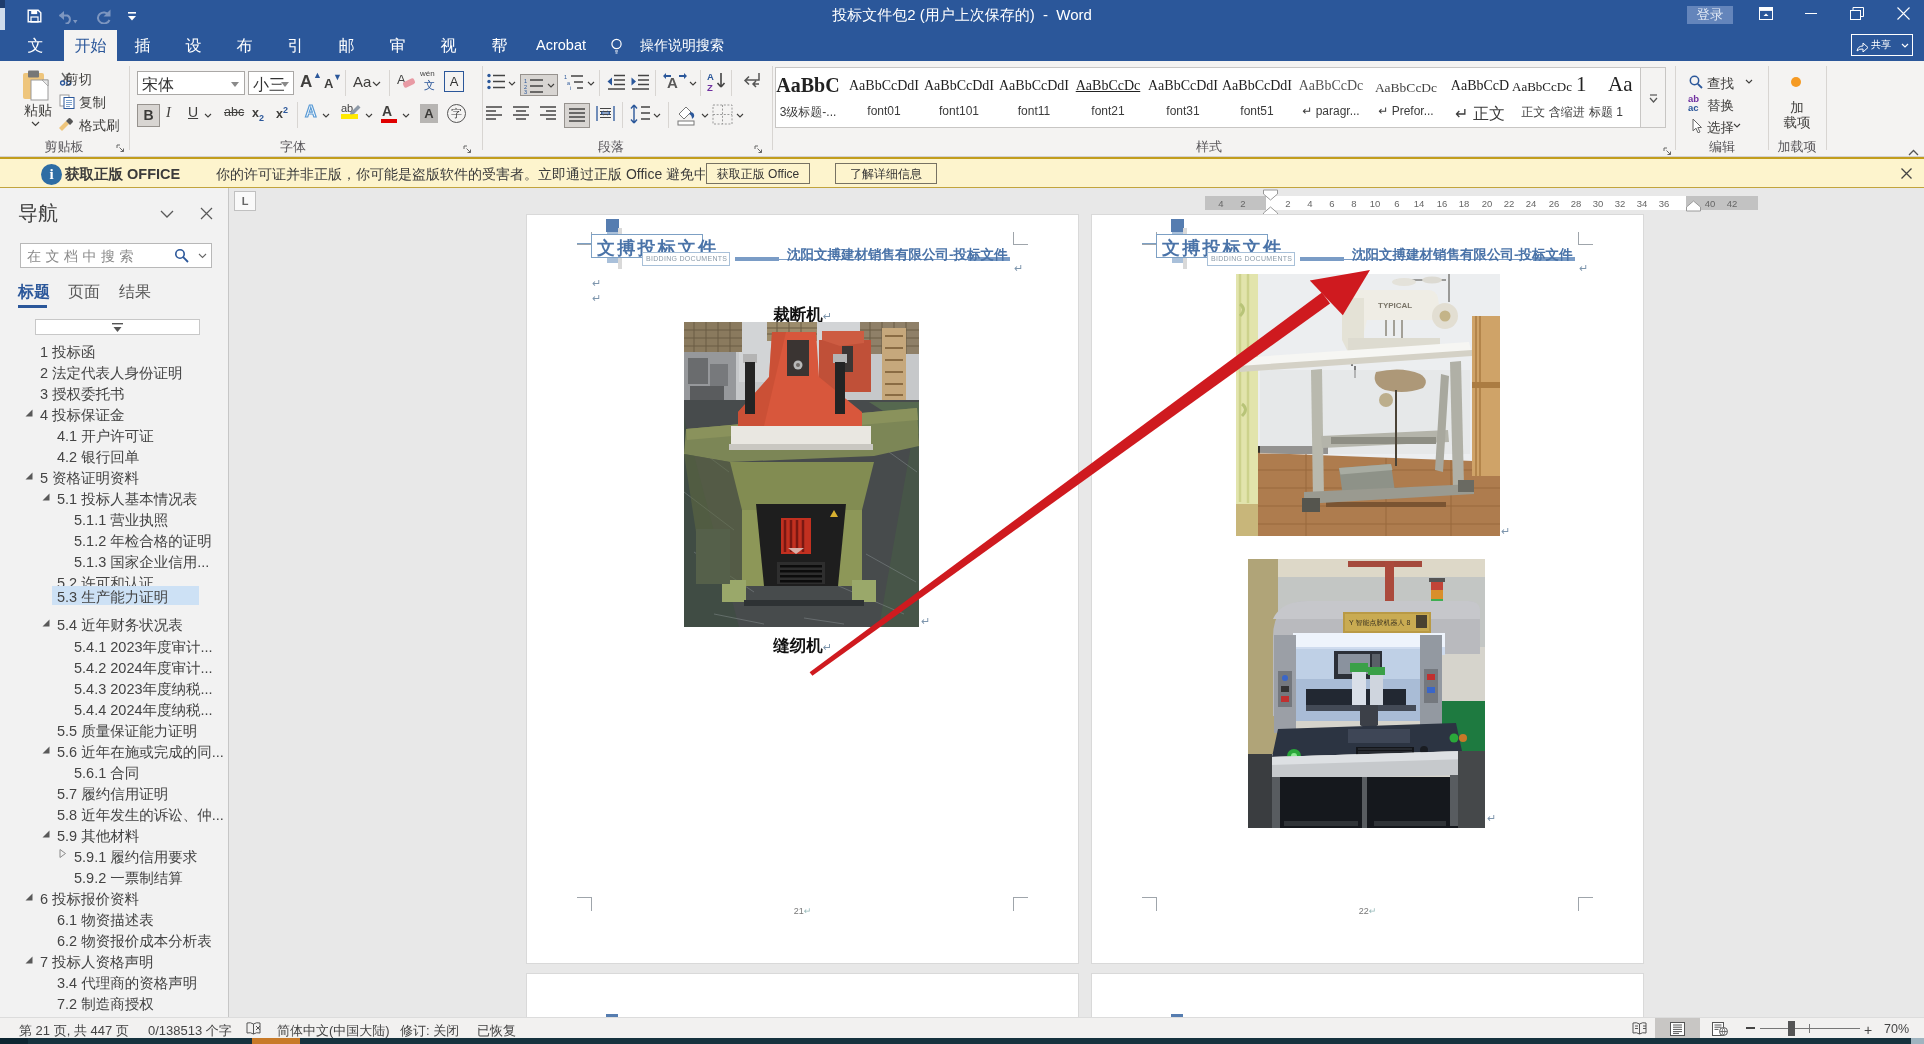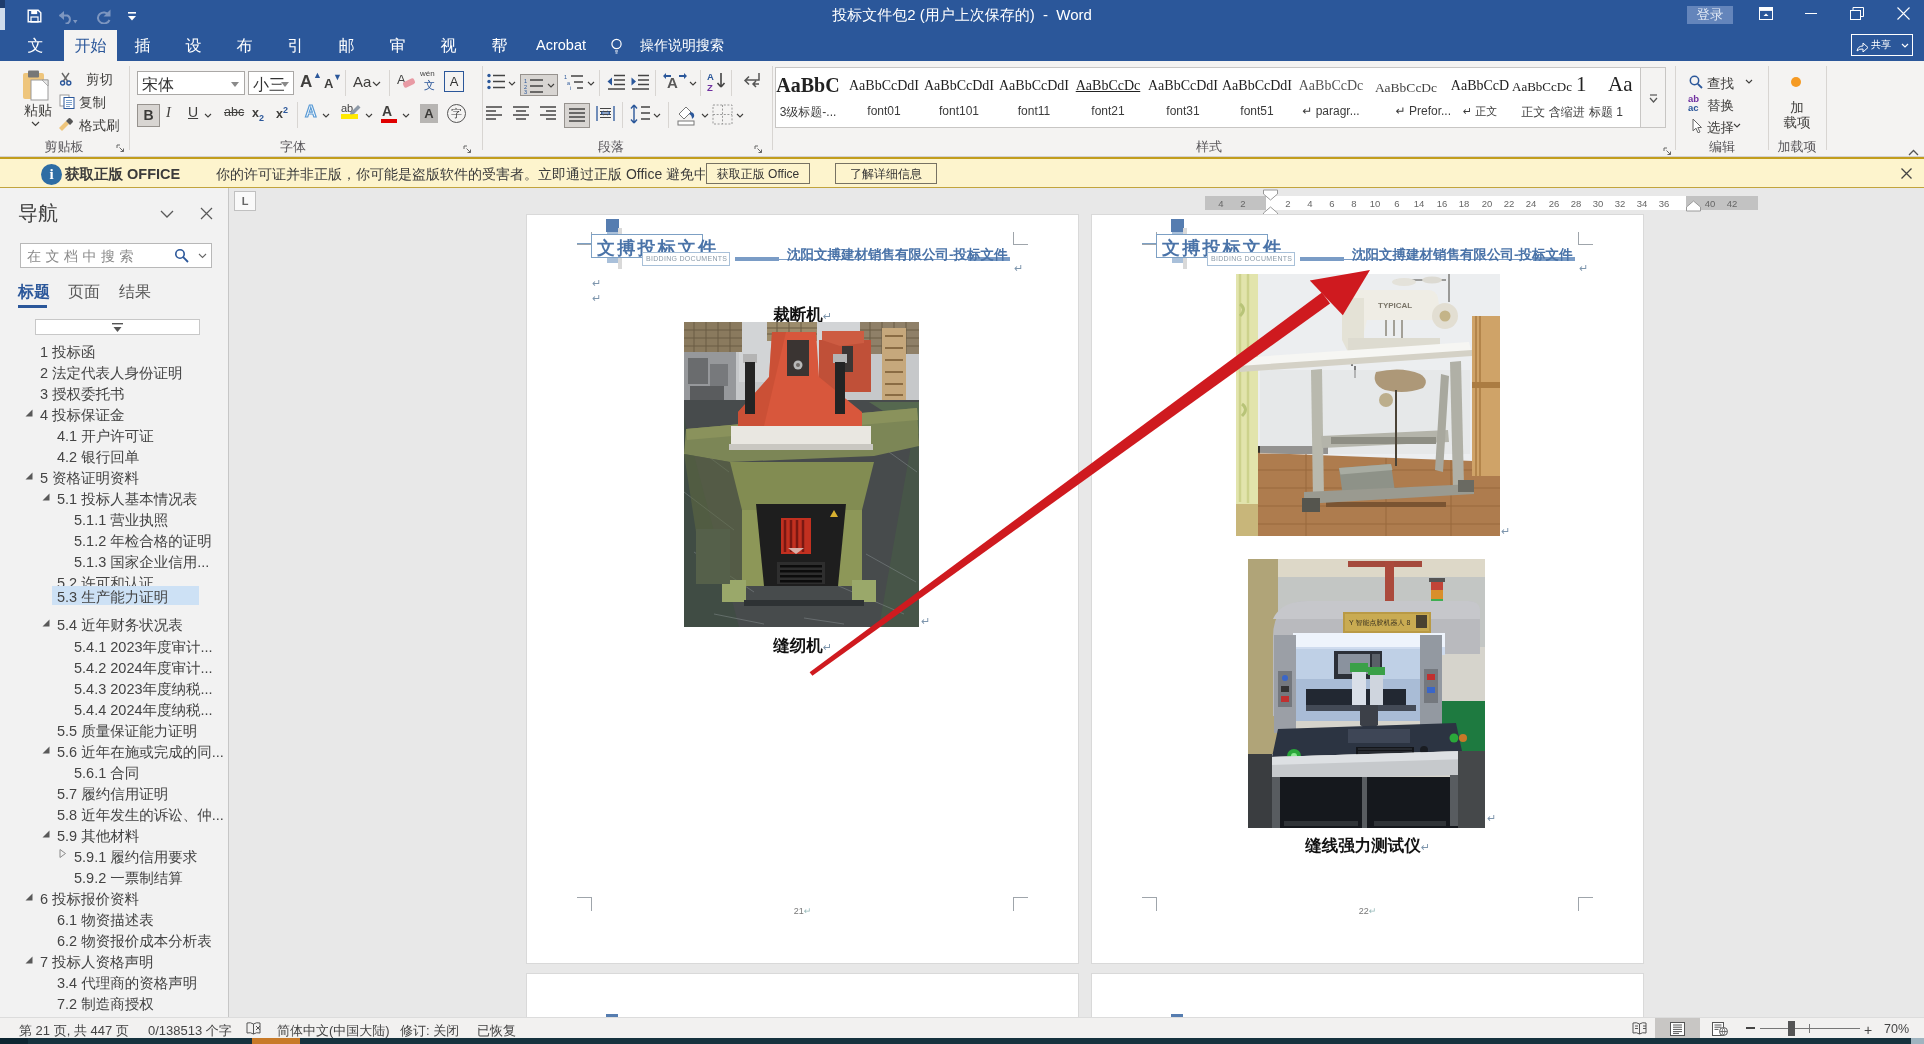--- a/index.html
+++ b/index.html
@@ -120,21 +120,21 @@
   </svg>
   <div class="abs" style="left:21px;top:41px;width:34px;height:15px;font-size:14px;color:#3f3e3c;text-align:center">粘贴</div>
   <svg class="abs" style="left:31px;top:60px" width="9" height="6" viewBox="0 0 9 6">
       <path d="M1 1 l3.5 3.5 L8 1" stroke="#3f3e3c" fill="none" stroke-width="1.2"></path>
     </svg>
   <svg class="abs" style="left:59px;top:11px" width="16" height="14" viewBox="0 0 16 14">
     <path d="M3 1 l5.5 8 M10 1 L4.5 9" stroke="#666" stroke-width="1.4"></path>
     <circle cx="3.6" cy="11" r="2" fill="none" stroke="#2b579a" stroke-width="1.4"></circle>
     <circle cx="9.8" cy="11" r="2" fill="none" stroke="#2b579a" stroke-width="1.4"></circle>
   </svg>
-  <div class="abs" style="left:86px;top:10px;font-size:13.5px;color:#3f3e3c">剪切</div>
+  <div class="abs" style="left:65px;top:10px;font-size:13.5px;color:#3f3e3c">剪切</div>
   <svg class="abs" style="left:59px;top:33px" width="16" height="15" viewBox="0 0 16 15">
     <rect x="1" y="1" width="9" height="11" fill="#fff" stroke="#9a9a9a"></rect>
     <rect x="5" y="3.5" width="10" height="11" fill="#fff" stroke="#2b579a"></rect>
     <path d="M7 6.5 h6 M7 8.5 h6 M7 10.5 h6 M7 12.5 h4" stroke="#7ba0cc" stroke-width="1"></path>
   </svg>
   <div class="abs" style="left:79px;top:33px;font-size:13.5px;color:#3f3e3c">复制</div>
   <svg class="abs" style="left:58px;top:56px" width="17" height="16" viewBox="0 0 17 16">
     <path d="M1 11 l7-7 3 3 -7 7 z" fill="#eec57c"></path>
     <path d="M8 4 l2.5-2.5 a1.4 1.4 0 0 1 2 0 l2 2 a1.4 1.4 0 0 1 0 2 L12 8 z" fill="#555"></path>
   </svg>
@@ -333,22 +333,22 @@
     <div class="abs" style="left:1608px;top:11px;font-size:21px;color:#222">Aa</div>
     <div id="stylelabels" style="font-family:'Liberation Sans',sans-serif">
       <div class="abs" style="left:763px;top:43px;width:90px;text-align:center;font-size:12px;color:#3b3b3b">3级标题-...</div>
       <div class="abs" style="left:839px;top:43px;width:90px;text-align:center;font-size:12px;color:#3b3b3b">font01</div>
       <div class="abs" style="left:914px;top:43px;width:90px;text-align:center;font-size:12px;color:#3b3b3b">font101</div>
       <div class="abs" style="left:989px;top:43px;width:90px;text-align:center;font-size:12px;color:#3b3b3b">font11</div>
       <div class="abs" style="left:1063px;top:43px;width:90px;text-align:center;font-size:12px;color:#3b3b3b">font21</div>
       <div class="abs" style="left:1138px;top:43px;width:90px;text-align:center;font-size:12px;color:#3b3b3b">font31</div>
       <div class="abs" style="left:1212px;top:43px;width:90px;text-align:center;font-size:12px;color:#3b3b3b">font51</div>
       <div class="abs" style="left:1286px;top:43px;width:90px;text-align:center;font-size:12px;color:#3b3b3b">↵ paragr...</div>
-      <div class="abs" style="left:1361px;top:43px;width:90px;text-align:right;font-size:12px;color:#3b3b3b">↵ Prefor...</div>
-      <div class="abs" style="left:1435px;top:43px;width:90px;text-align:center;font-size:11px;color:#3b3b3b">↵ 正文</div>
+      <div class="abs" style="left:1361px;top:43px;width:90px;text-align:center;font-size:12px;color:#3b3b3b">↵ Prefor...</div>
+      <div class="abs" style="left:1435px;top:43px;width:90px;text-align:center;font-size:16px;color:#3b3b3b">↵ 正文</div>
       <div class="abs" style="left:1508px;top:43px;width:90px;text-align:center;font-size:12px;color:#3b3b3b">正文 含缩进</div>
       <div class="abs" style="left:1566px;top:43px;width:80px;text-align:center;font-size:12px;color:#3b3b3b">标题 1</div>
     </div>
   </div>
   <div class="glabel" style="left:1149px;width:120px">样式</div>
   <svg class="abs launcher" style="left:1663px;top:86px" viewBox="0 0 12 12">
       <path d="M1 1 v3 M1 1 h3 M3.5 3.5 l4 4 M7.5 4.5 v3 h-3" stroke="#666" fill="none"></path>
     </svg>
 
   <svg class="abs" style="left:1689px;top:14px" width="14" height="14" viewBox="0 0 14 14">
@@ -735,21 +735,20 @@
       <circle cx="215" cy="179" r="4" fill="#c87828"></circle>
       <path d="M22 198 L218 192 L222 216 L18 220 z" fill="#c6c9cc"></path>
       <path d="M22 198 L218 192 L219 200 L21 206 z" fill="#dde0e3"></path>
       <rect x="24" y="218" width="186" height="51" fill="#15181d"></rect>
       <path d="M24 218 h8 v51 h-8 z M202 216 h8 v51 h-8 z M114 218 h5 v51 h-5 z" fill="#585c60"></path>
       <path d="M36 262 h74 v5 h-74 z M126 262 h72 v5 h-72 z" fill="#303438"></path>
       <rect x="0" y="195" width="24" height="74" fill="#3a3d40"></rect>
       <rect x="210" y="192" width="27" height="77" fill="#45484a"></rect>
     </svg></div>
     <div class="pcr" style="left:395px;top:597px">↵</div>
-    <div class="abs" style="left:0;top:620px;width:551px;text-align:center;font-size:16.5px;font-weight:bold;color:#111">缝线强力测试仪<span class="pcr2">↵</span></div>
     <div class="abs" style="left:0;top:691px;width:551px;text-align:center;font-size:9px;color:#777">22<span style="color:#9bb">↵</span></div>
   </div>
 
   <div class="abs" style="left:606px;top:826px;width:12px;height:3px;background:#567db0"></div>
   <div class="abs" style="left:1171px;top:826px;width:12px;height:3px;background:#567db0"></div>
 
   <svg class="abs" style="left:0;top:0;pointer-events:none" width="1924" height="829" viewBox="0 0 1924 829">
     <polygon points="809.6,484.2 1321.9,104.4 1330.1,115.6 812.4,487.8" fill="#cf1a1f"></polygon>
     <polygon points="1370,82 1309.8,92.5 1342.8,127.3" fill="#cf1a1f"></polygon>
   </svg>

